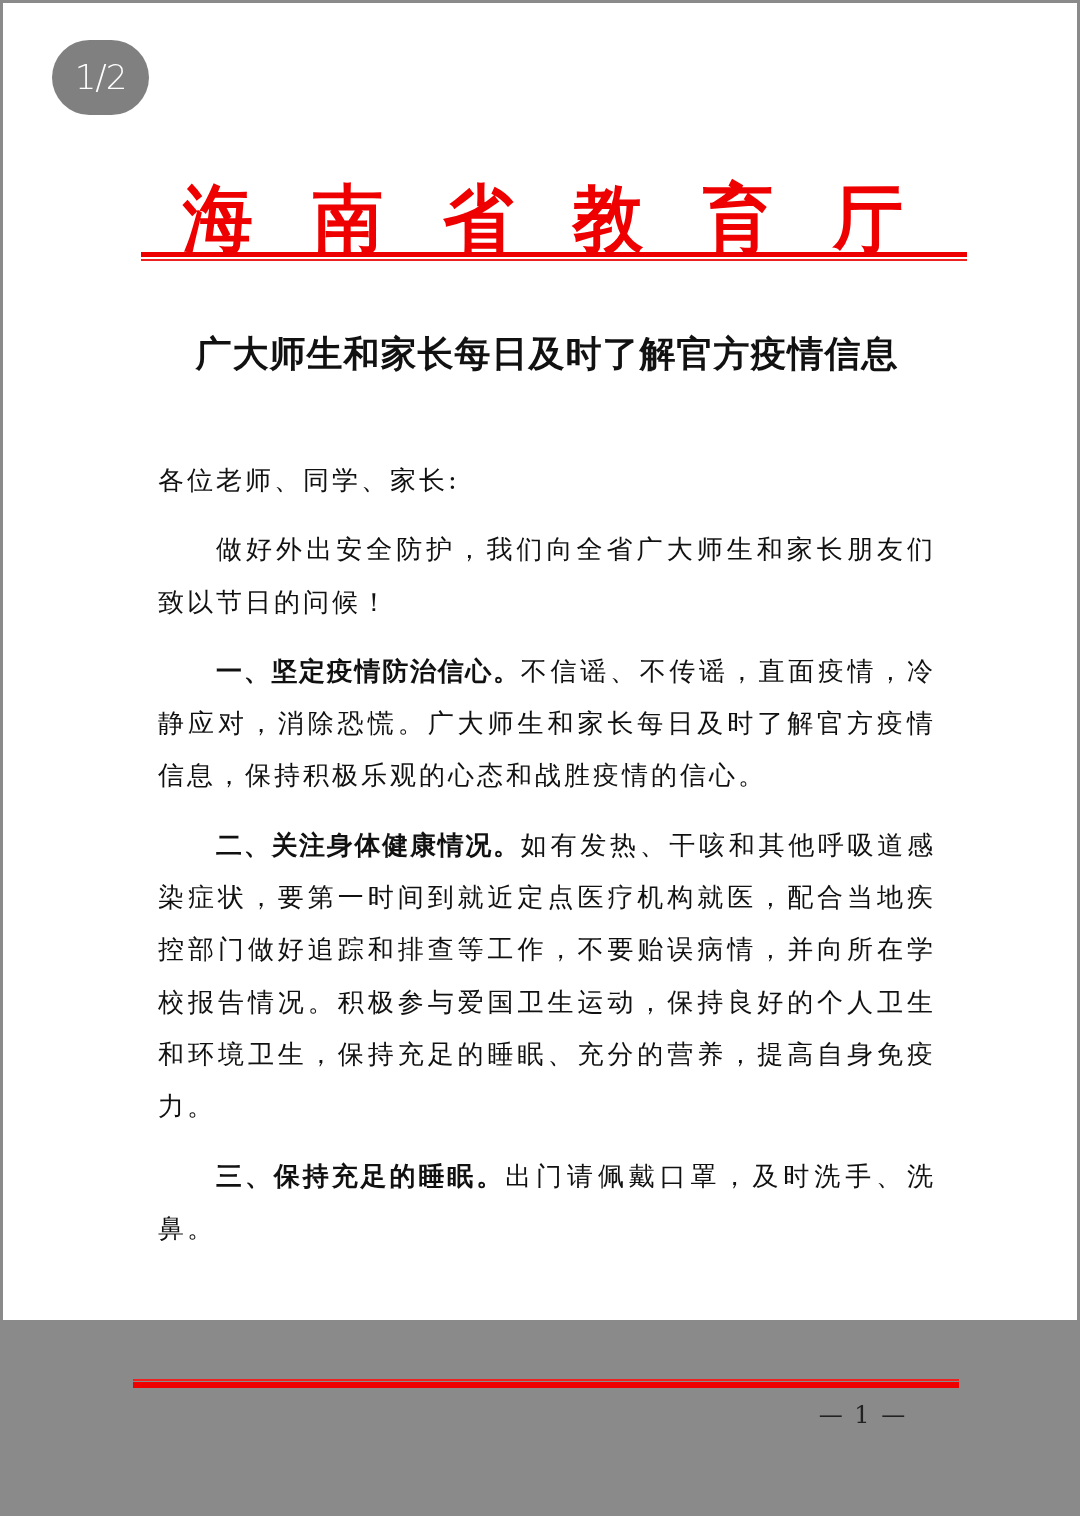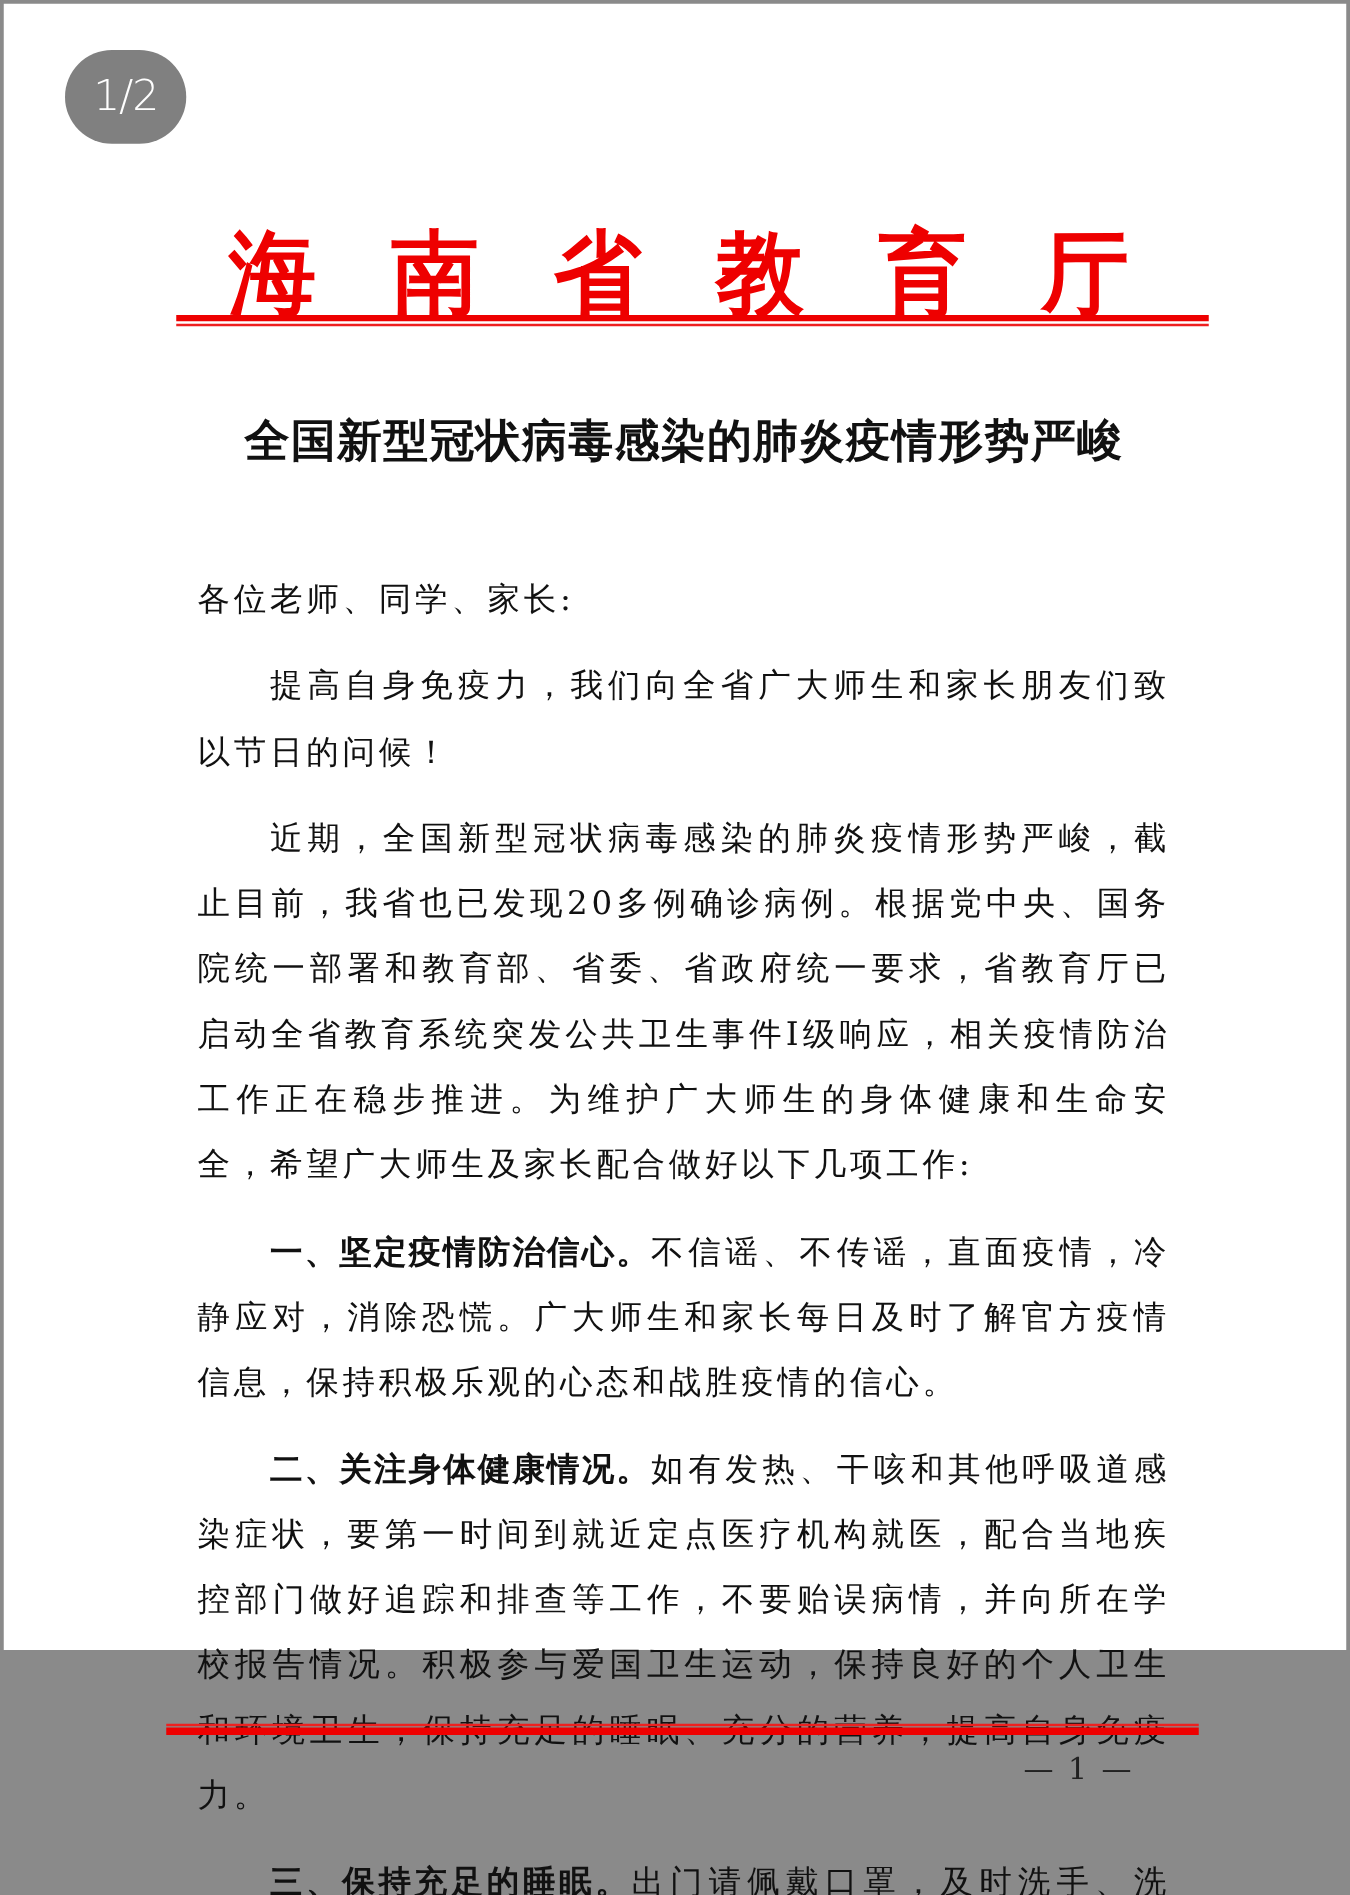--- a/index.html
+++ b/index.html
@@ -149,26 +149,25 @@
     <span>教</span>
     <span>育</span>
     <span>厅</span>
   </div>
 
   <div class="red-rule top-rule">
     <div class="thick"></div>
     <div class="thin"></div>
   </div>
 
-  <div class="doc-title">全国新型冠状病毒感染的肺炎疫情形势严峻</div>
+  <div class="doc-title">广大师生和家长每日及时了解官方疫情信息</div>
 
   <div class="body-text">
     <p>各位老师、同学、家长:</p>
-    <p class="indent">提高自身免疫力，我们向全省广大师生和家长朋友们致以节日的问候！</p>
-    <p class="indent">近期，全国新型冠状病毒感染的肺炎疫情形势严峻，截止目前，我省也已发现20多例确诊病例。根据党中央、国务院统一部署和教育部、省委、省政府统一要求，省教育厅已启动全省教育系统突发公共卫生事件Ⅰ级响应，相关疫情防治工作正在稳步推进。为维护广大师生的身体健康和生命安全，希望广大师生及家长配合做好以下几项工作:</p>
+    <p class="indent">做好外出安全防护，我们向全省广大师生和家长朋友们致以节日的问候！</p>
     <p class="indent"><span class="lead">一、坚定疫情防治信心。</span><span>不信谣、不传谣，直面疫情，冷静应对，消除恐慌。广大师生和家长每日及时了解官方疫情信息，保持积极乐观的心态和战胜疫情的信心。</span></p>
     <p class="indent"><span class="lead">二、关注身体健康情况。</span><span>如有发热、干咳和其他呼吸道感染症状，要第一时间到就近定点医疗机构就医，配合当地疾控部门做好追踪和排查等工作，不要贻误病情，并向所在学校报告情况。积极参与爱国卫生运动，保持良好的个人卫生和环境卫生，保持充足的睡眠、充分的营养，提高自身免疫力。</span></p>
     <p class="indent"><span class="lead">三、保持充足的睡眠。</span><span>出门请佩戴口罩，及时洗手、洗鼻。</span></p>
   </div>
 
   <div class="red-rule bottom bottom-rule">
     <div class="thin"></div>
     <div class="thick"></div>
   </div>
 

